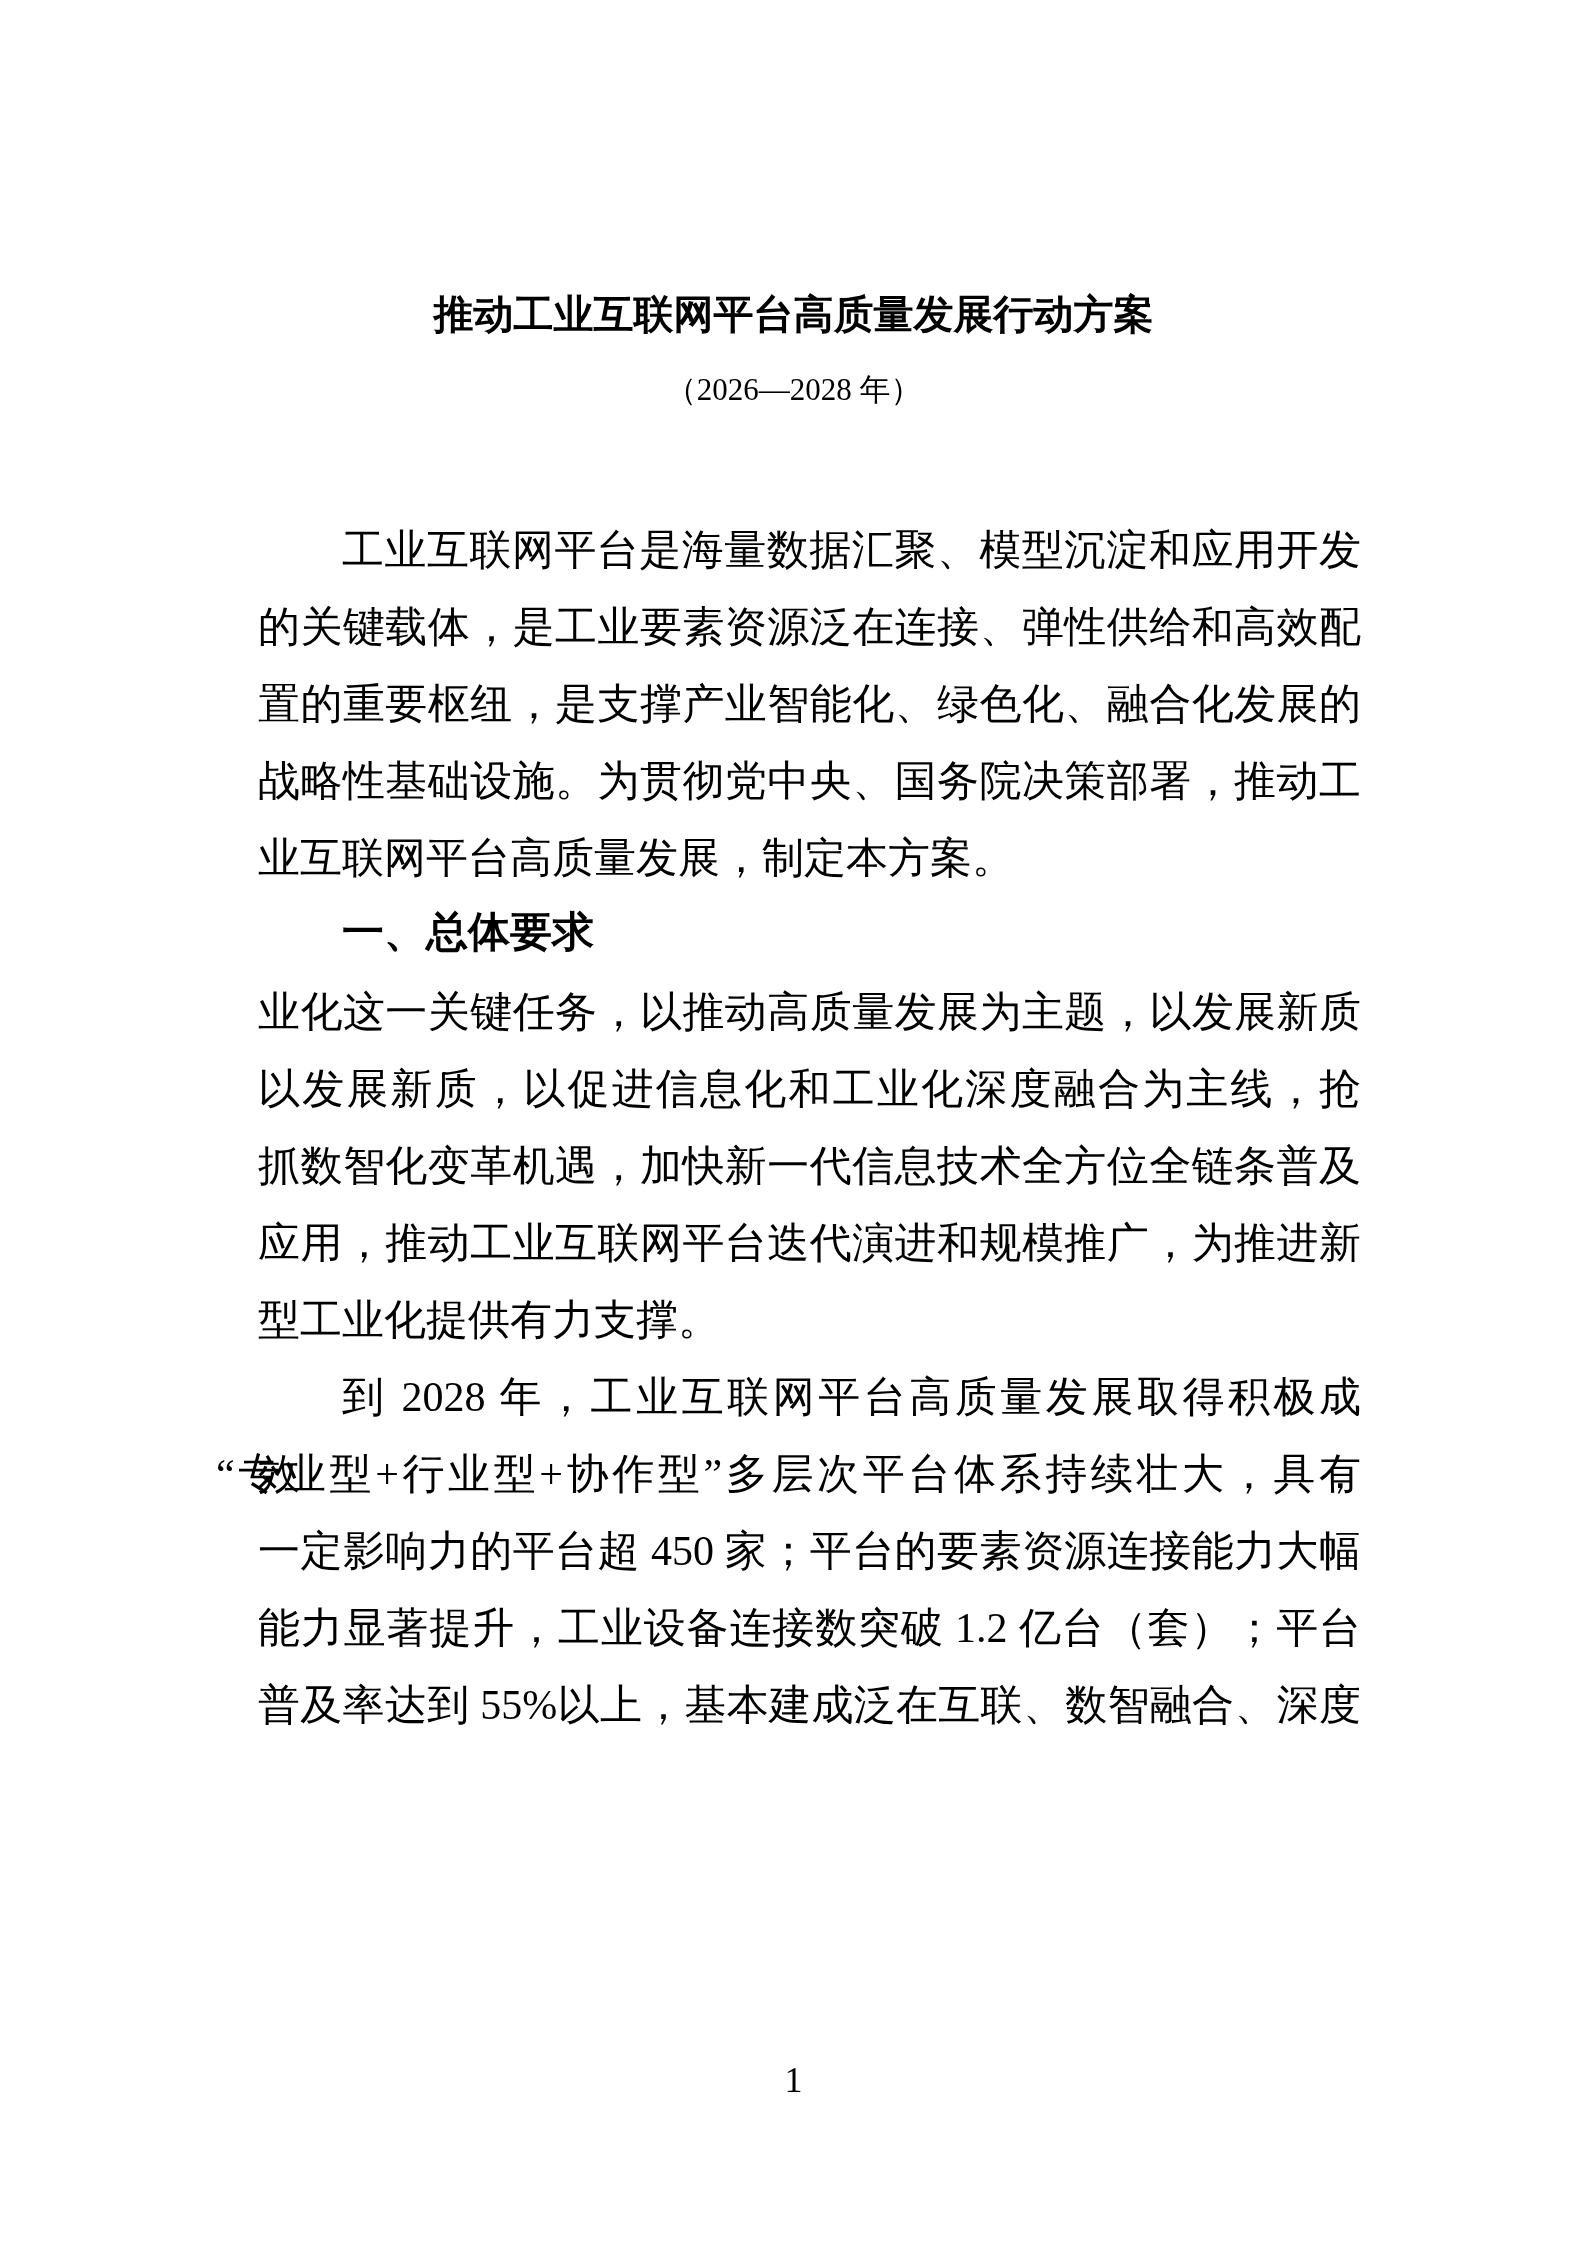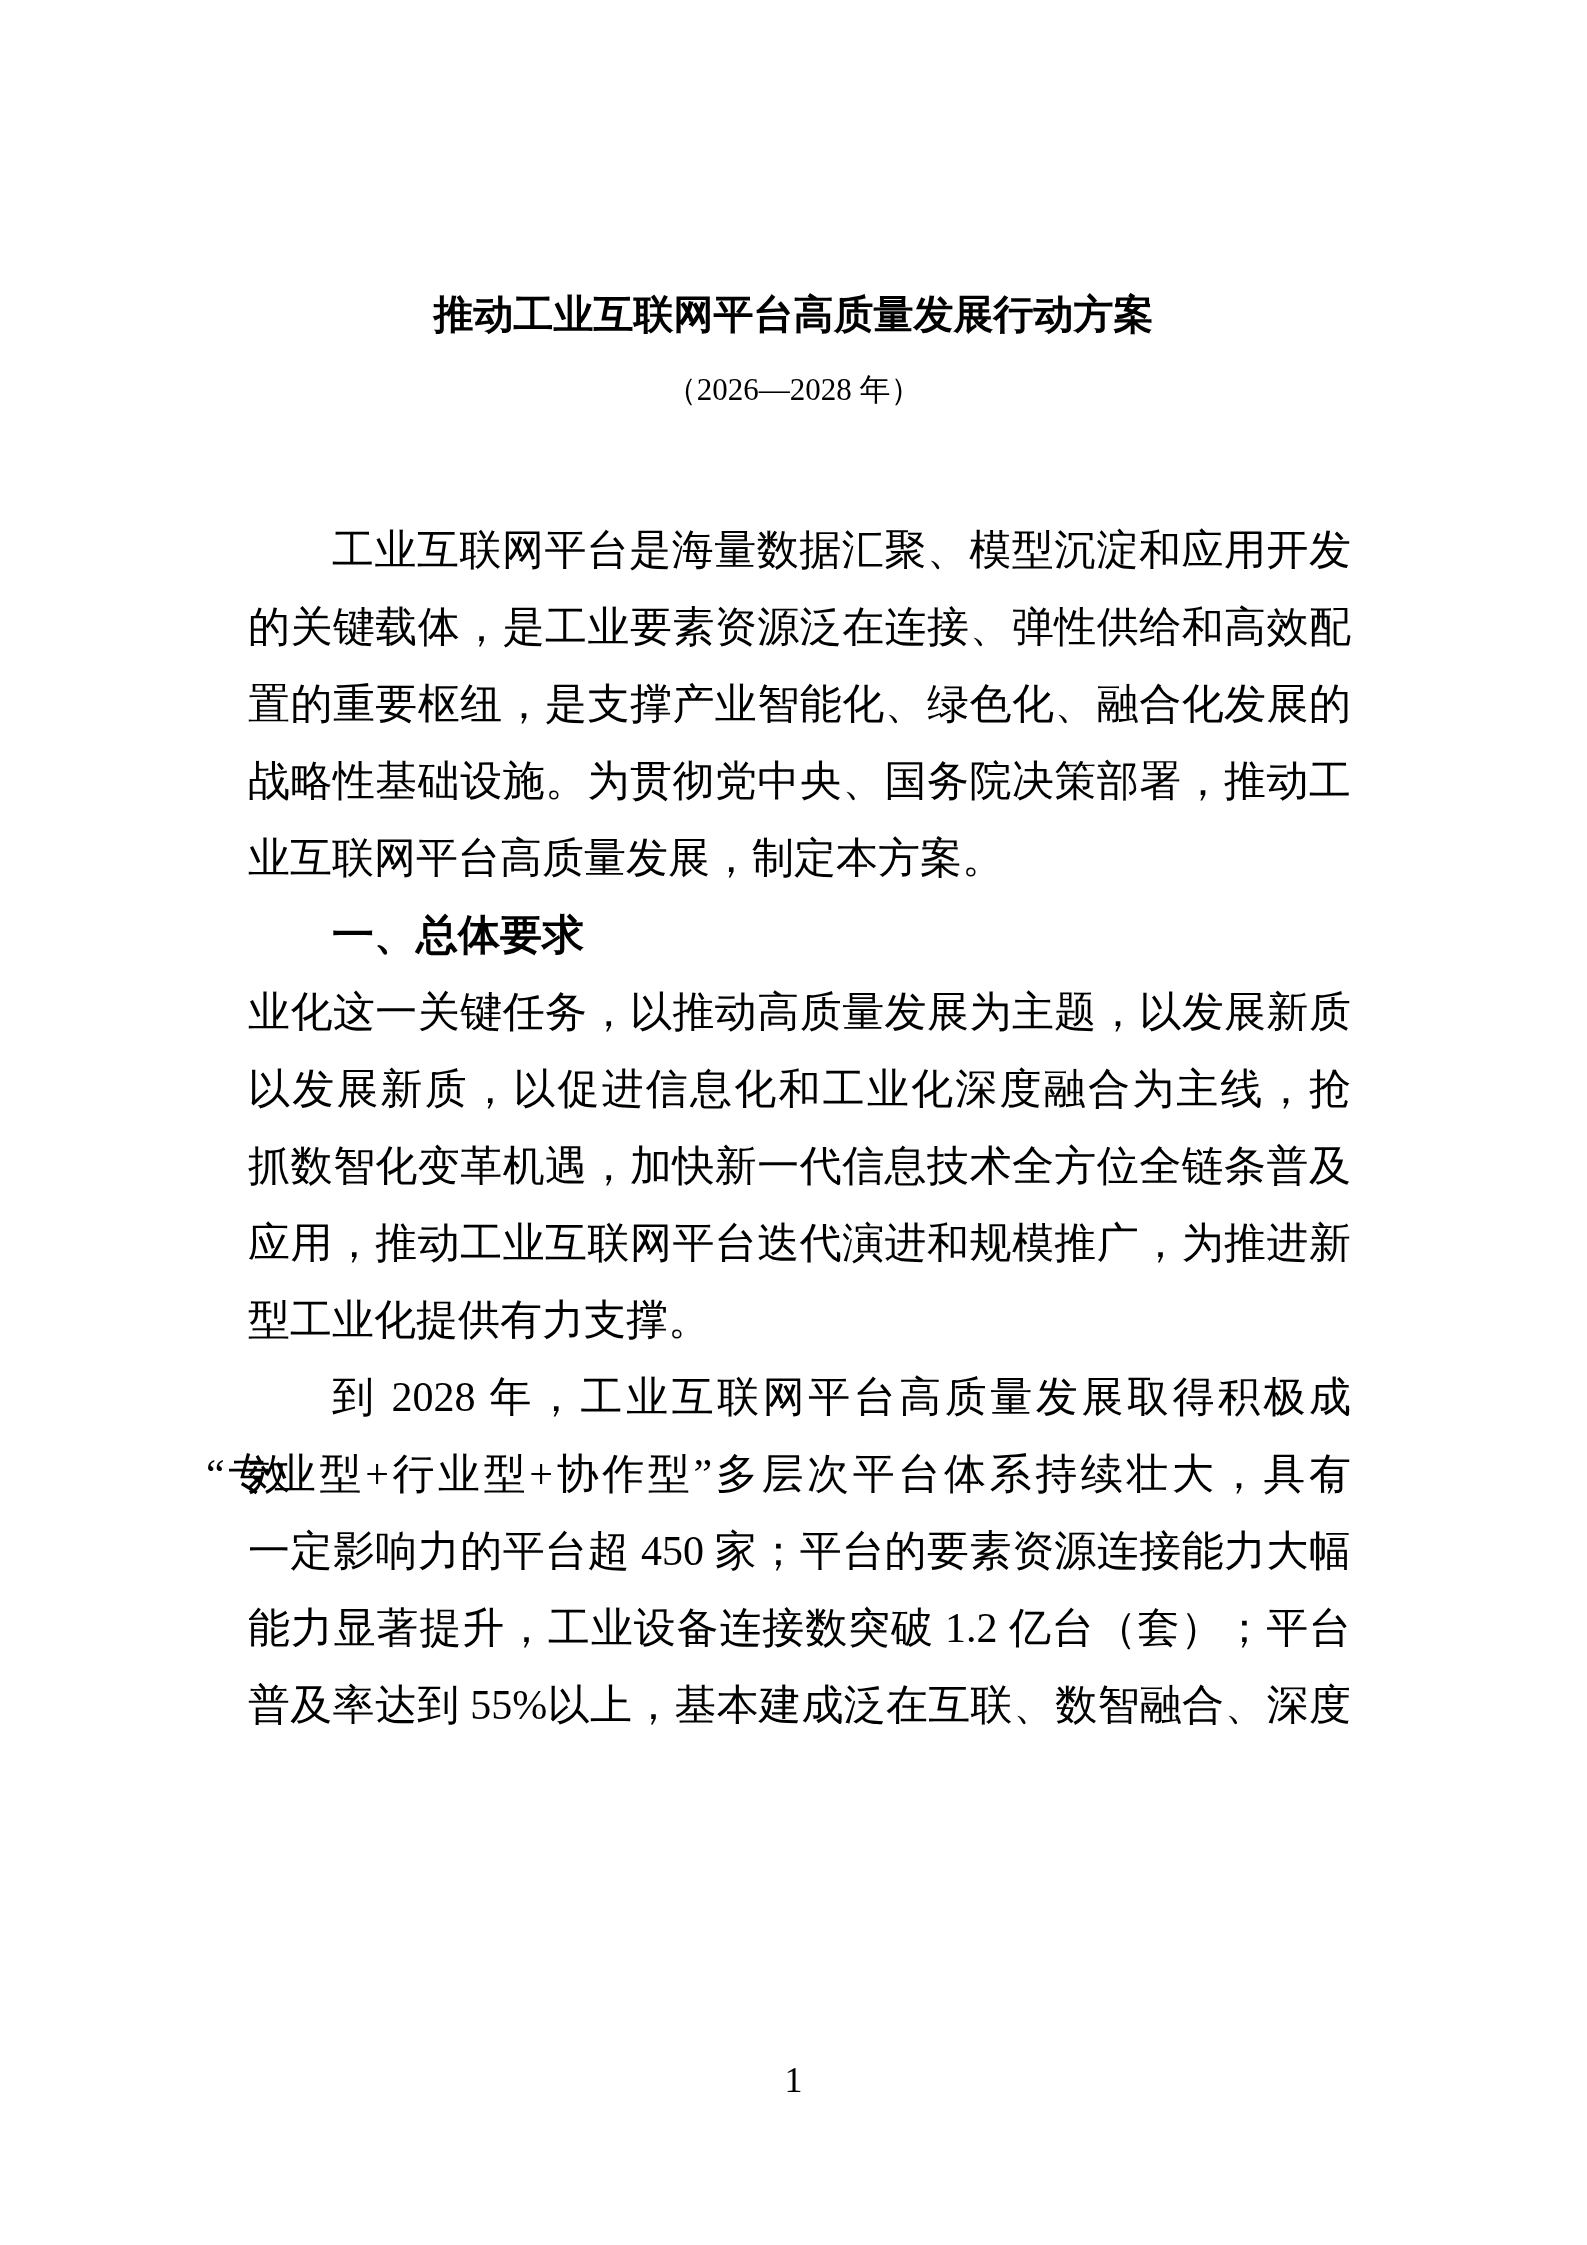--- a/index.html
+++ b/index.html
@@ -33,21 +33,21 @@
     top: 360px;
     left: 0;
     width: 100%;
     text-align: center;
     font-size: 31px;
     line-height: 60px;
     font-weight: 400;
   }
   .body-text {
     position: absolute;
-    left: 248px;
+    left: 258px;
     top: 512px;
     width: 1103px;
     font-size: 42px;
   }
   .line {
     height: 77px;
     line-height: 77px;
     text-align: justify;
     text-align-last: justify;
   }
@@ -55,21 +55,21 @@
     text-indent: 2em;
   }
   .line.final {
     text-align: left;
     text-align-last: left;
   }
   .line.hang {
     text-indent: -1em;
   }
   .line.heading {
-    font-family: Liberation Serif, serif;
+    font-family: Liberation Mono, monospace;
     font-weight: 700;
     text-indent: 2em;
     text-align: left;
     text-align-last: left;
   }
   .page-number {
     position: absolute;
     left: 242px;
     top: 2058px;
     width: 1103px;

